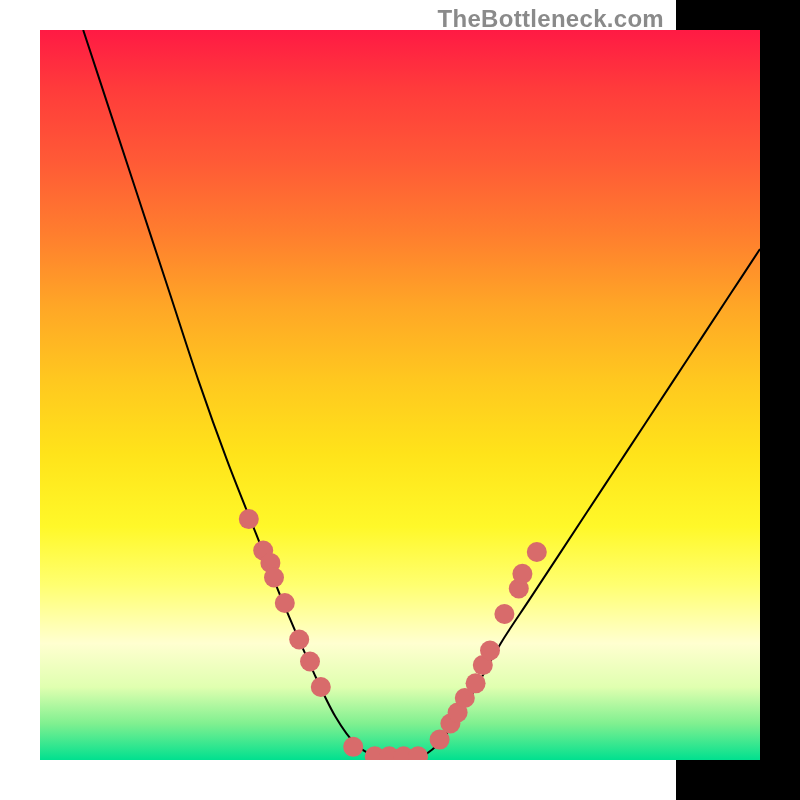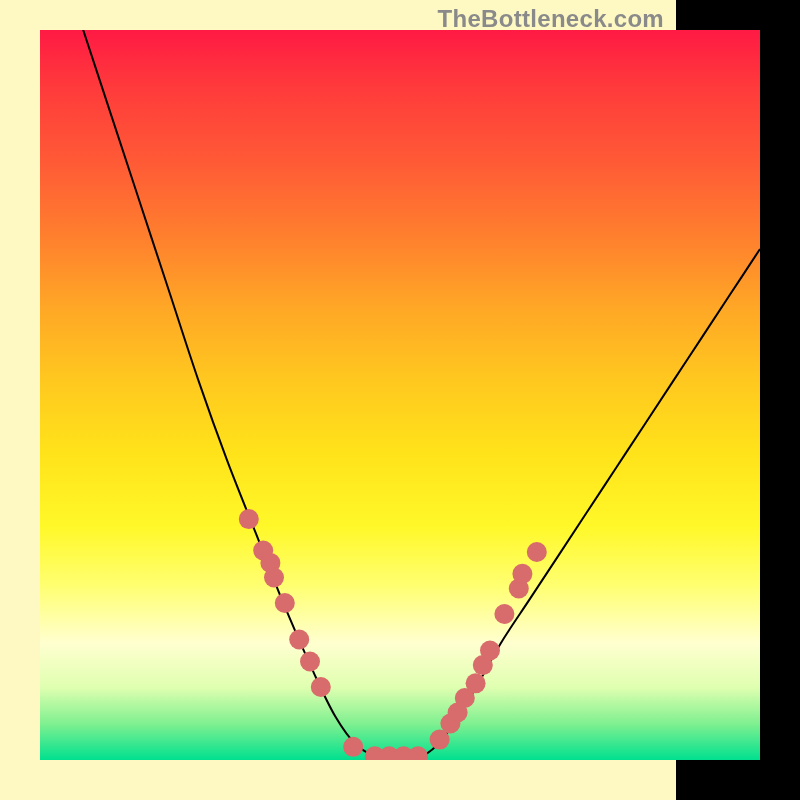--- a/index.html
+++ b/index.html
@@ -7,21 +7,21 @@
     padding: 0;
     width: 800px;
     height: 800px;
     background: #000000;
     overflow: hidden;
   }
   .container {
     position: relative;
     width: 676px;
     height: 800px;
-    background: #fef9c3;
+    background: #ffffff;
   }
   .plot-area {
     position: absolute;
     left: 40px;
     top: 30px;
     width: 720px;
     height: 730px;
     background: linear-gradient(to bottom,
       #ff1a44 0%,
       #ff3b3b 8%,

